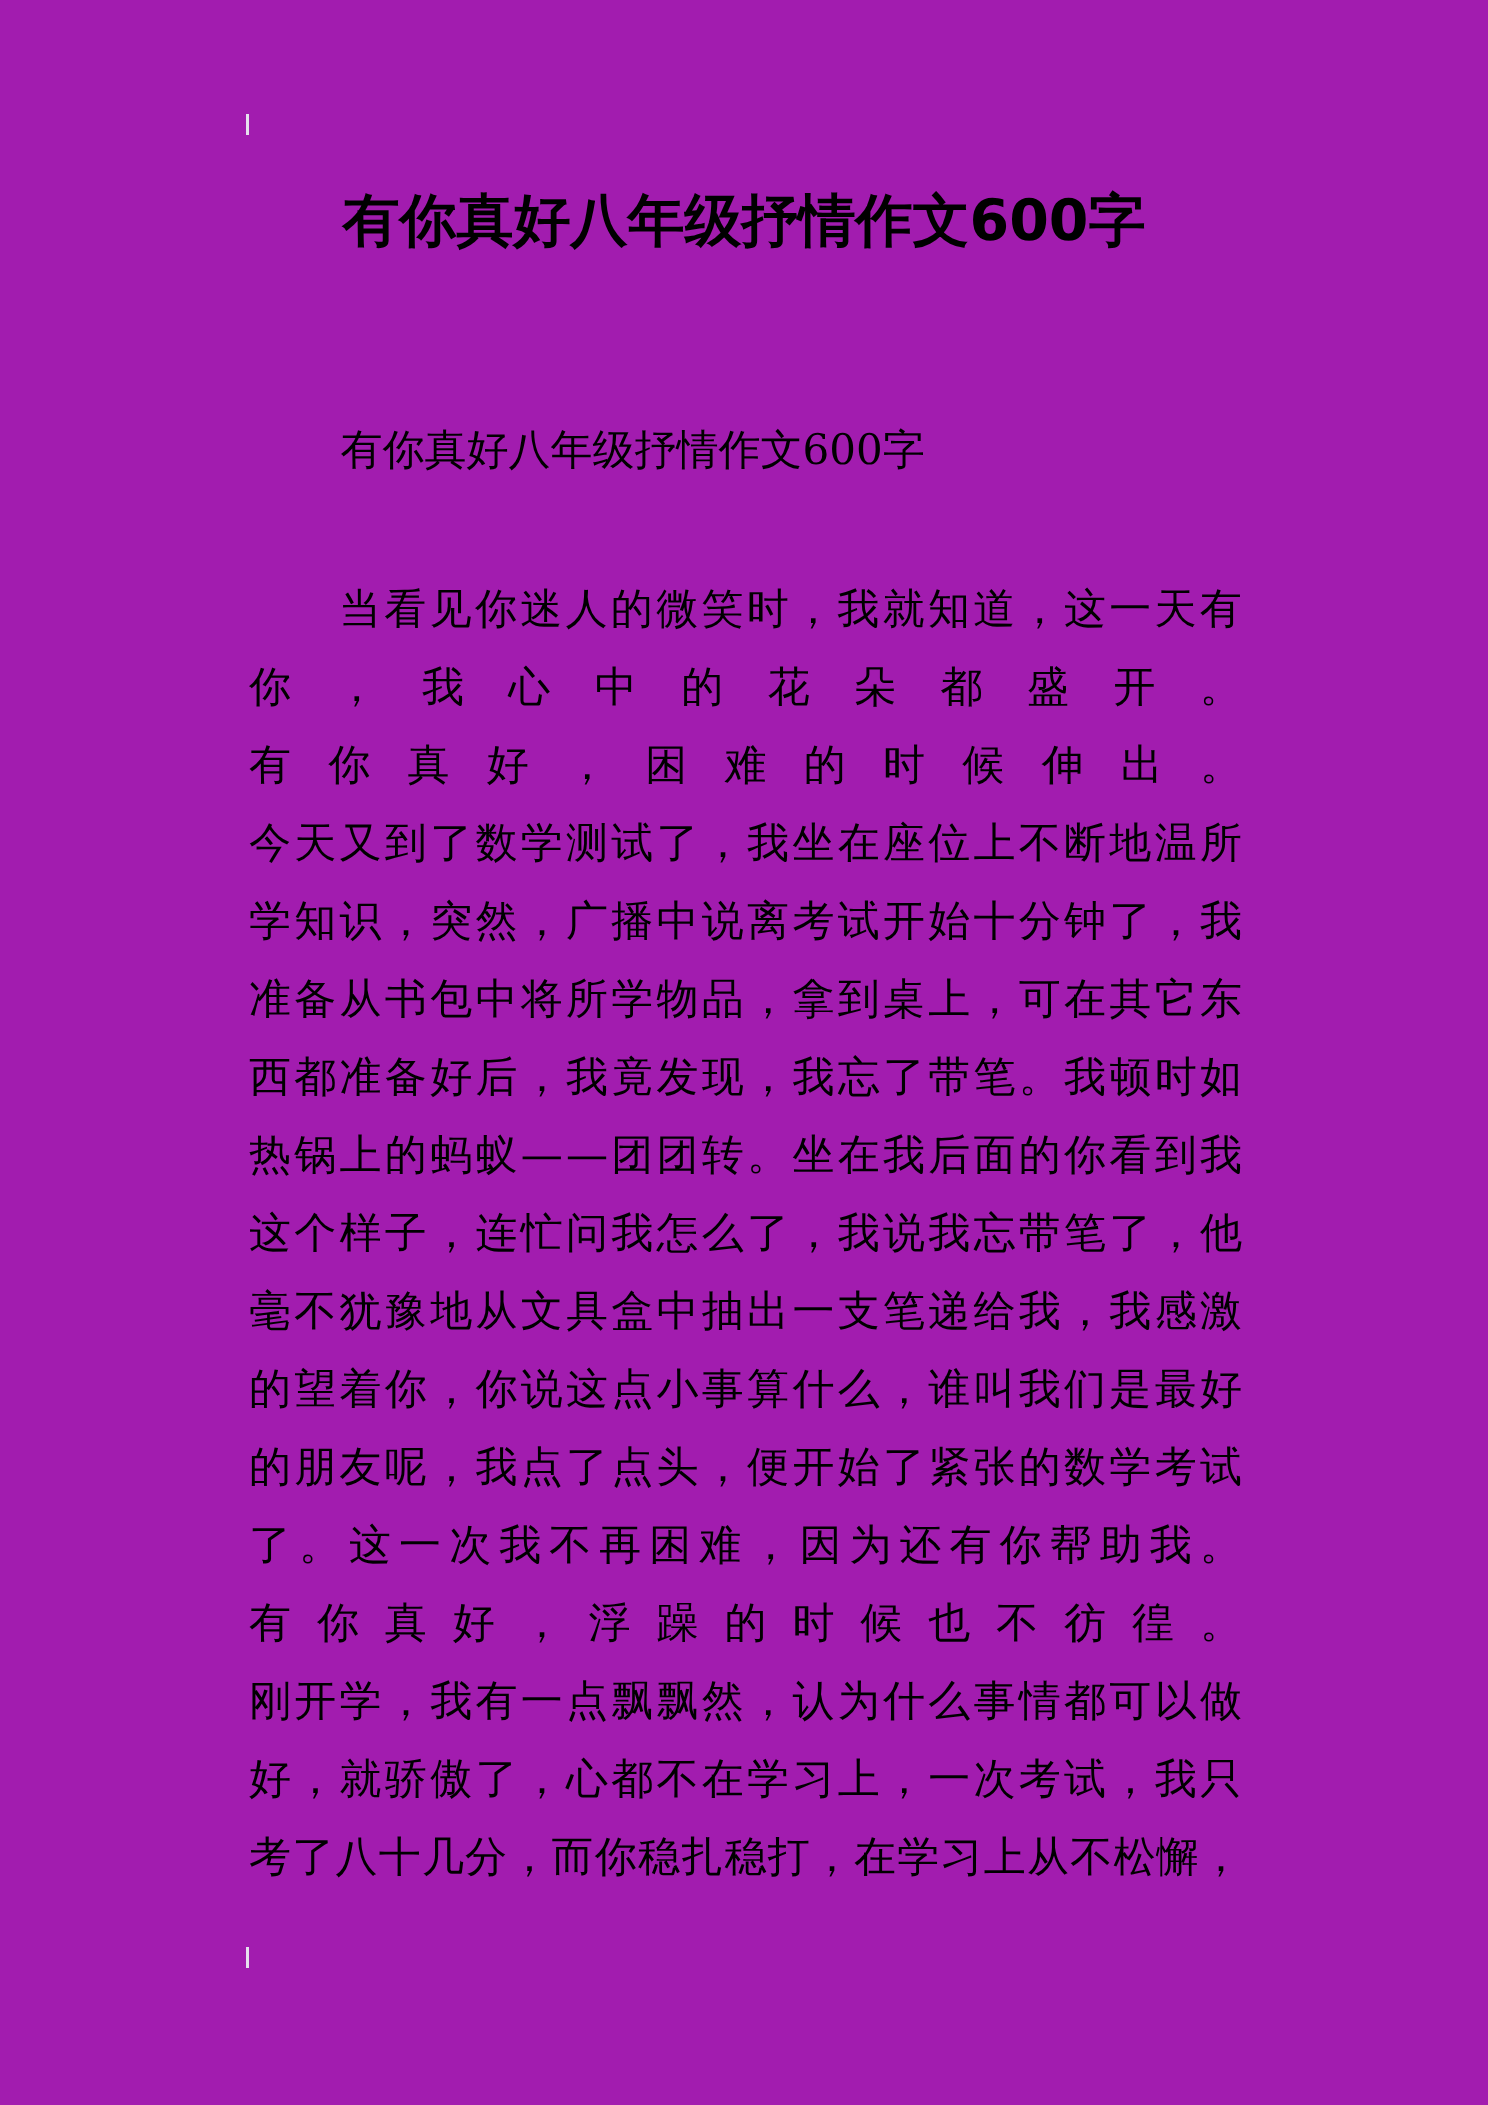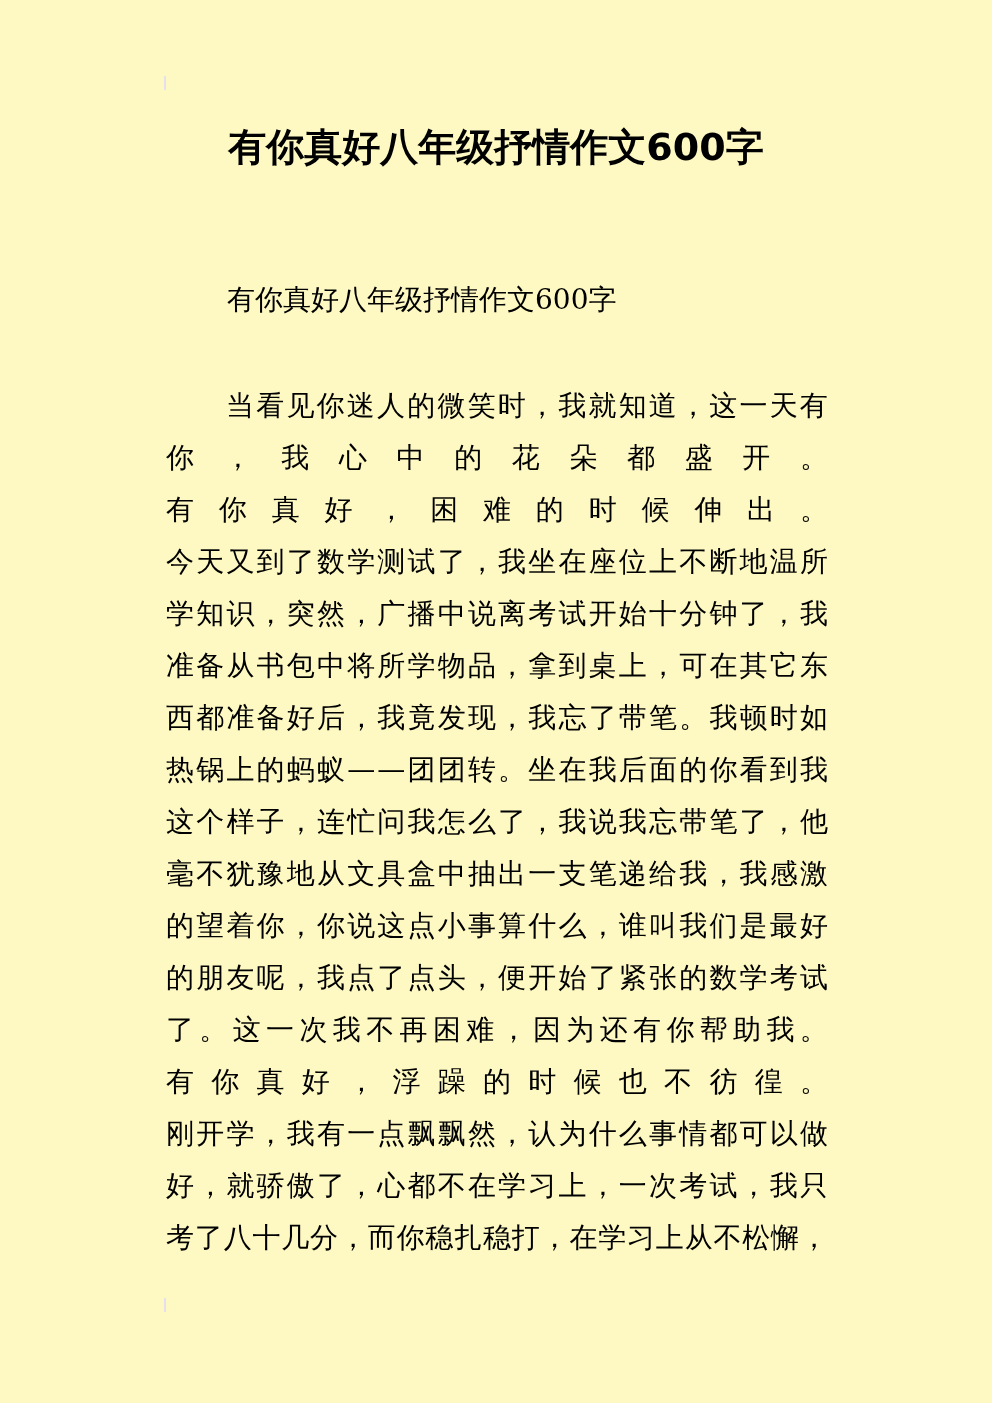--- a/index.html
+++ b/index.html
@@ -1,17 +1,17 @@
 <!DOCTYPE html>
 <html><head>
   <meta charset="utf-8">
   <style>
     html, body { margin: 0; padding: 0; background: #ffffff; }
     body { width: 992px; height: 1403px; position: relative; overflow: hidden; }
-    .page { position: absolute; left: 0; top: 0; width: 992px; height: 1403px; background: #fef9c3; }
+    .page { position: absolute; left: 0; top: 0; width: 992px; height: 1403px; background: #a21caf; }
     .margin-mark { position: absolute; left: 164px; width: 2px; height: 14px; background: #e6e0ee; }
     .title {
       position: absolute; left: 0; top: 122px; width: 992px; text-align: center;
       font-family: "DejaVu Sans", sans-serif; font-weight: bold; font-size: 38px;
       color: #000; letter-spacing: 0px; line-height: 50px;
     }
     .subtitle {
       position: absolute; left: 227px; top: 280px;
       font-family: "DejaVu Serif", serif; font-size: 28px; color: #000; line-height: 40px;
     }

